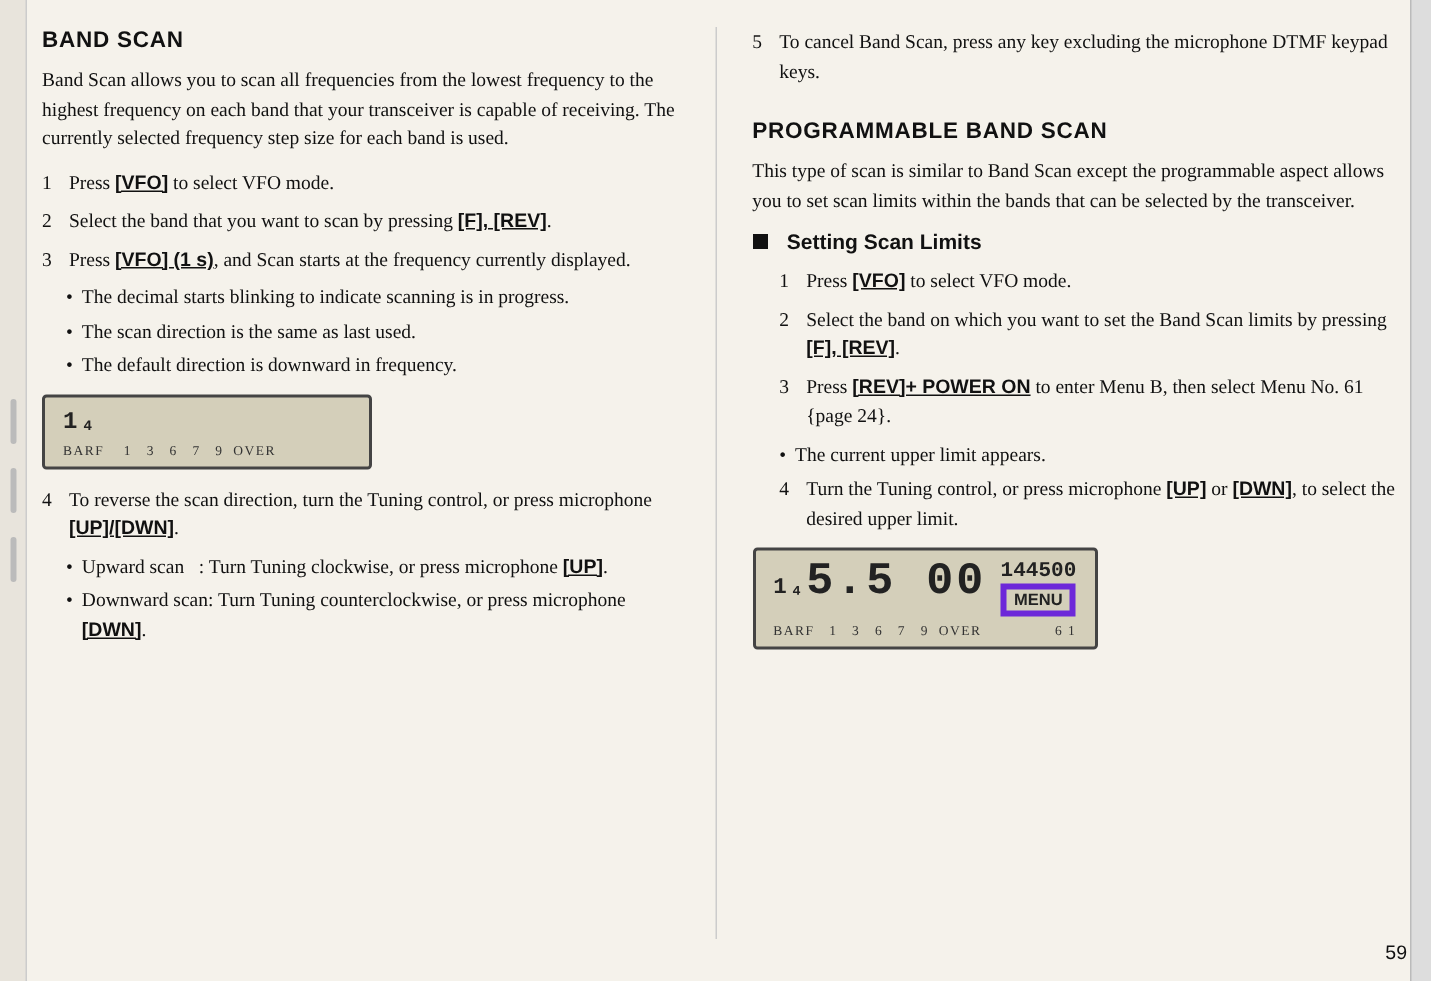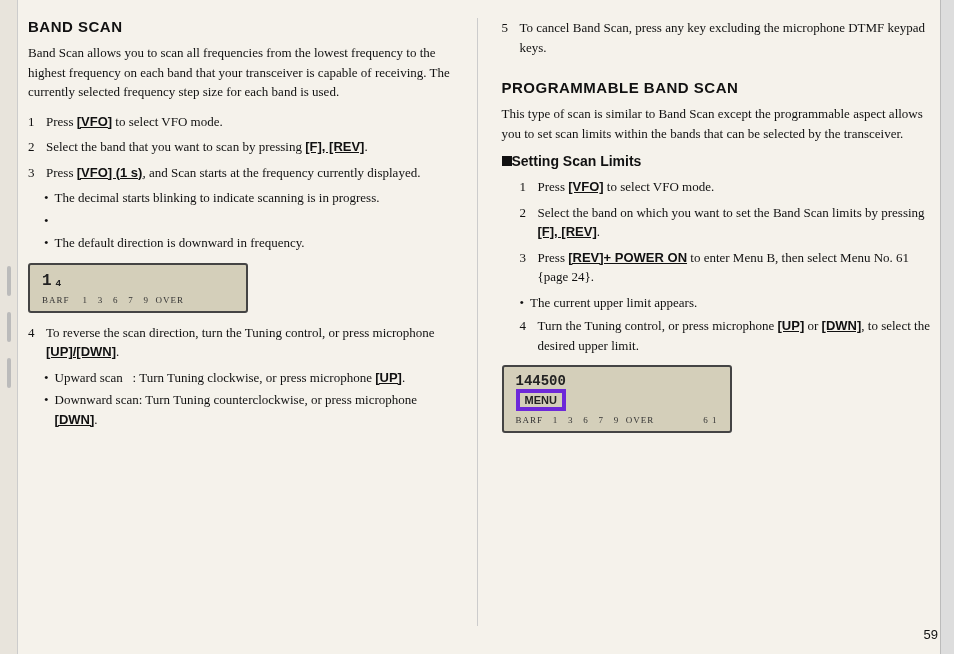--- a/index.html
+++ b/index.html
@@ -210,21 +210,21 @@
       letter-spacing: 1px;
       color: #333;
     }
 
     .subsection-title {
       font-family: Arial, Helvetica, sans-serif;
       font-size: 14px;
       font-weight: bold;
       display: flex;
       align-items: center;
-      gap: 0;
+      gap: 13px;
       margin-bottom: 8px;
       margin-top: 6px;
     }
 
     .black-square {
       width: 10px;
       height: 10px;
       background: #111;
       flex-shrink: 0;
       display: inline-block;
@@ -286,20 +286,21 @@
         </li>
       </ul>
 
       <ul class="bullet-list">
         <li>
           <span class="bullet-dot">•</span>
           <span>The decimal starts blinking to indicate scanning is in progress.</span>
         </li>
         <li>
           <span class="bullet-dot">•</span>
+          <span>The scan direction is the same as last used.</span>
         </li>
         <li>
           <span class="bullet-dot">•</span>
           <span>The default direction is downward in frequency.</span>
         </li>
       </ul>
 
       <div class="lcd-display">
         <div class="lcd-freq">
           <span class="small-prefix">1₄</span>
@@ -395,20 +396,23 @@
           <span class="num">4</span>
           <span class="li-content">
             Turn the Tuning control, or press microphone <span class="bold-text">[UP]</span> or <span class="bold-text">[DWN]</span>, to select the desired upper limit.
           </span>
         </li>
       </ul>
 
       
       <div class="lcd-display-right">
         <div class="lcd-right-inner">
+          <div class="lcd-freq-right">
+            <span class="small-prefix" style="font-size:15px;">1₄</span><span>5.5 00</span>
+          </div>
           <div class="lcd-upper-right">
             <div>144500</div>
             <div style="border:4px solid #6d28d9; padding:1px 5px; font-size:11px; font-weight:bold; font-family:Arial; display:inline-block;">MENU</div>
           </div>
         </div>
         <div class="lcd-bottom-right">
           <span>BARF &nbsp; 1 &nbsp; 3 &nbsp; 6 &nbsp; 7 &nbsp; 9 &nbsp;OVER</span>
           <span>6 1</span>
         </div>
       </div>

